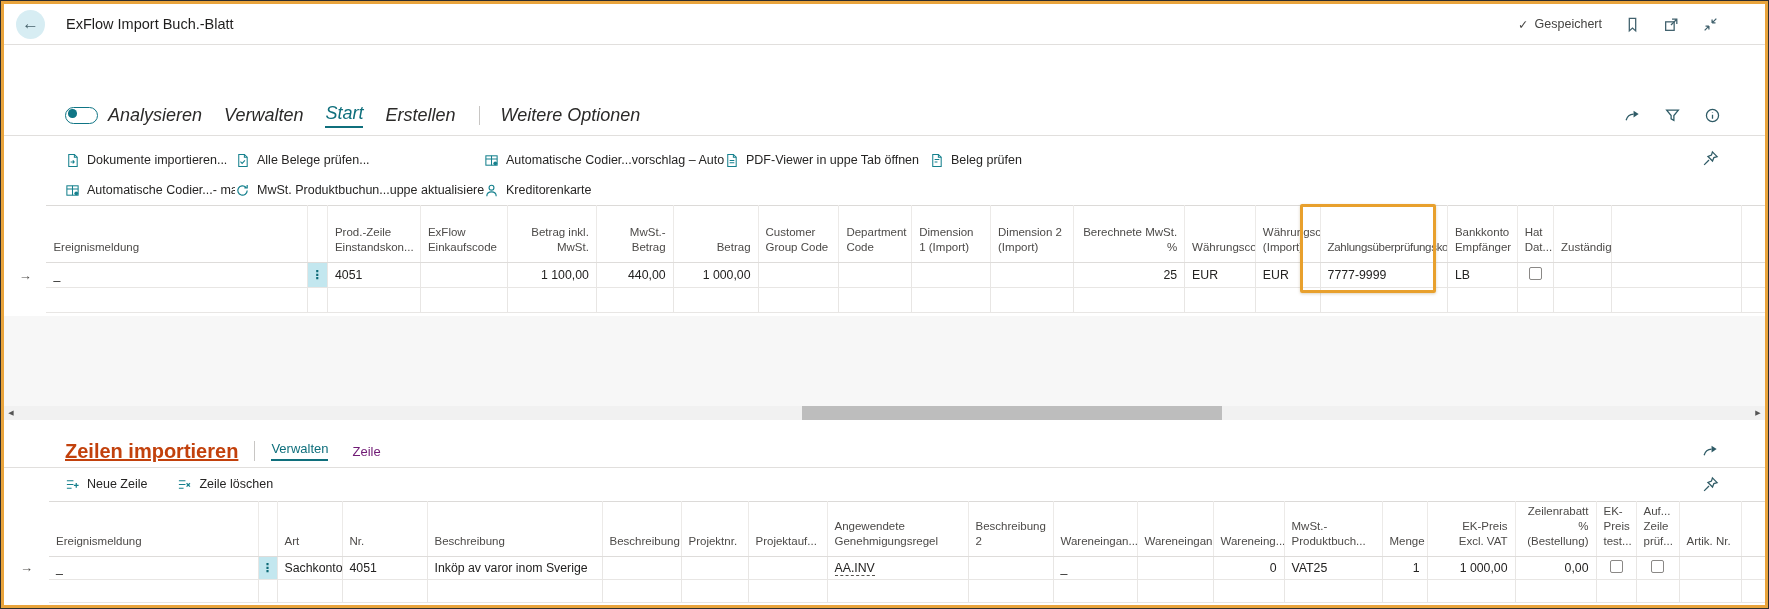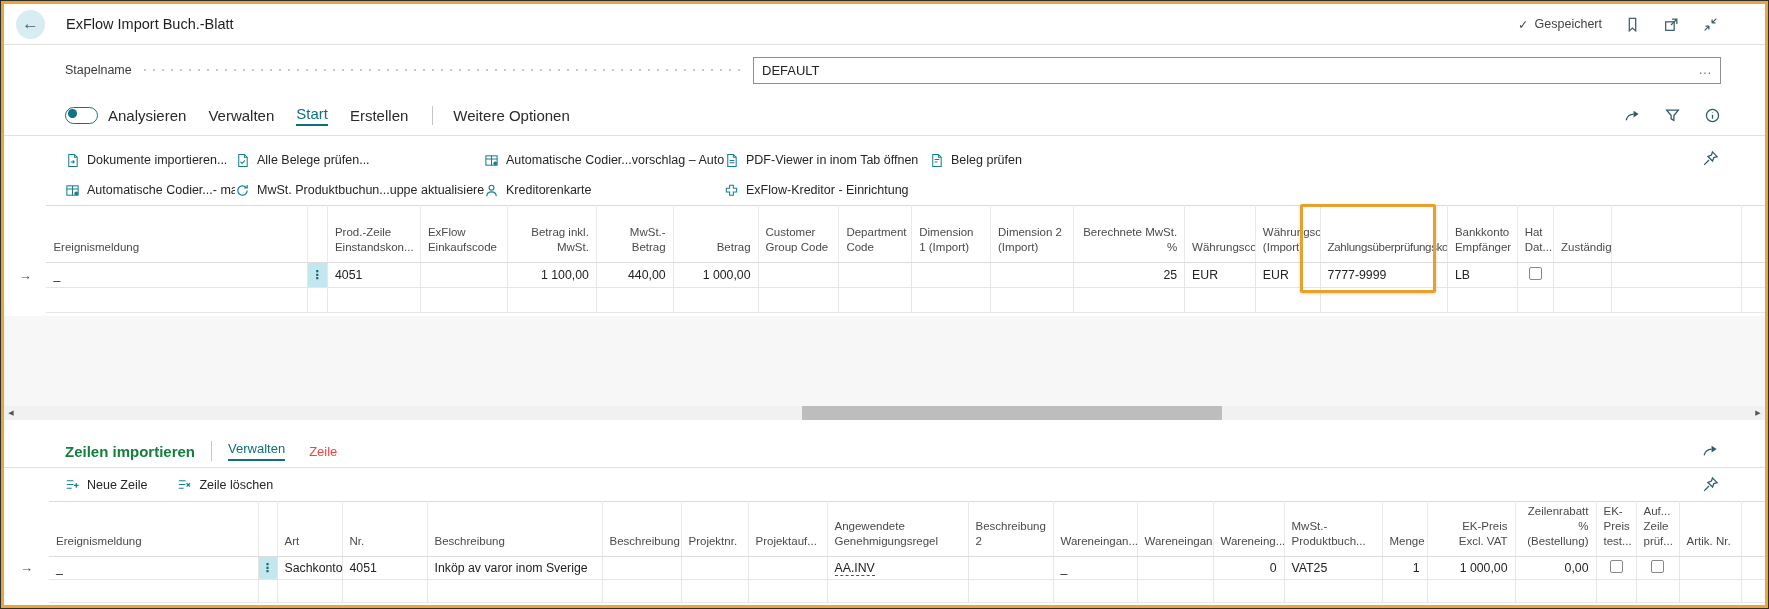--- a/index.html
+++ b/index.html
@@ -27,21 +27,21 @@
   .stapel-input{width:968px;height:27px;box-sizing:border-box;border:1px solid #8f8f8f;background:#fff;
     display:flex;align-items:center;padding:0 8px;flex:none;}
   .stapel-value{font-size:13px;color:#242322;flex:1;}
   .stapel-more{font-size:12px;color:#6d6b69;cursor:pointer;letter-spacing:1px;}
 
   
   .toolbar-row{position:absolute;top:91px;left:0;right:0;height:40px;display:flex;align-items:center;
     padding:0 44px 0 61px;box-sizing:border-box;}
   .toggle{width:31px;height:15px;border:1.5px solid #0f7585;border-radius:9px;position:relative;flex:none;cursor:pointer;background:#fff;}
   .knob{position:absolute;left:2px;top:1.8px;width:8.5px;height:8.5px;border-radius:50%;background:#0f7585;}
-  .menu-item{font-size:15px;color:#2b2a29;margin-left:22px;cursor:pointer;}
+  .menu-item{font-size:18px;color:#2b2a29;margin-left:22px;cursor:pointer;font-style:italic;}
   .menu-item.active{color:#0f6f7c;border-bottom:2px solid #0f6f7c;padding-bottom:2px;}
   .vdiv{width:1px;height:19px;background:#c8c6c4;margin:0 10px 0 24px;}
   .toolbar-right{margin-left:auto;display:flex;align-items:center;gap:23px;}
   .ticon{width:17px;height:17px;color:#2f5b66;cursor:pointer;}
   .ticon svg{width:100%;height:100%;}
 
   
   .actions-panel{position:absolute;top:131px;left:0;right:0;height:70px;border-top:1px solid #e1dfdd;
     box-sizing:border-box;padding:9px 60px 0 61px;display:grid;
     grid-template-columns:170px 249px 240px 205px auto;grid-auto-rows:30px;align-items:center;}
@@ -76,28 +76,28 @@
   
   .hscroll{position:absolute;top:402px;left:0;right:0;height:14px;background:#f1f1f1;}
   .hscroll .thumb{position:absolute;left:798px;width:420px;top:0;height:14px;background:#bdbdbd;cursor:pointer;}
   .scroll-arrow{position:absolute;top:0;width:14px;height:14px;display:flex;align-items:center;justify-content:center;
     font-size:7px;color:#555;cursor:pointer;}
   .scroll-arrow.left{left:0;} .scroll-arrow.right{right:0;}
 
   
   .lines-head{position:absolute;top:430px;left:0;right:0;height:34px;display:flex;align-items:center;
     padding:0 44px 0 61px;box-sizing:border-box;}
-  .lines-title{font-size:15px;font-weight:700;color:#15803d;}
+  .lines-title{font-size:20px;font-weight:700;color:#c2410c;text-decoration:underline;}
   .lines-vdiv{width:1px;height:20px;background:#c8c6c4;margin:0 16px;}
-  .tab{font-size:13px;color:#ef4444;margin-right:24px;cursor:pointer;}
+  .tab{font-size:13px;color:#701a75;margin-right:24px;cursor:pointer;}
   .tab.active{color:#0f6f7c;border-bottom:2px solid #0f6f7c;padding-bottom:3px;}
   .lines-div{position:absolute;top:463px;left:0;right:0;border-top:1px solid #e1dfdd;}
   .lines-buttons{position:absolute;top:464px;left:0;right:0;height:33px;display:flex;align-items:center;
     padding-left:61px;gap:30px;box-sizing:border-box;}
-  .lbutton{display:flex;align-items:center;gap:7px;font-size:12.5px;color:#262524;cursor:pointer;}
+  .lbutton{display:flex;gap:7px;font-size:12.5px;color:#262524;cursor:pointer;}
   #grid2{position:absolute;top:497px;left:0;}
   #grid2 th{height:50px;box-sizing:border-box;}
   #grid2 tbody td{height:23px;box-sizing:border-box;}
 </style>
 </head>
 <body>
 
 <div class="frame">
 <div class="inner">
 
@@ -123,28 +123,20 @@
             </svg>
       </span>
       <span class="hicon">
         <svg viewBox="0 0 16 16" fill="none" stroke="currentColor" stroke-width="1.2">
               <path d="M13.5 2.5 9.5 6.5m0 0h3.2m-3.2 0V3.3M2.5 13.5l4-4m0 0H3.3m3.2 0v3.2"></path>
             </svg>
       </span>
     </div>
   </div>
 
-  <div class="stapel-row">
-    <span class="stapel-label">Stapelname</span>
-    <span class="leader"></span>
-    <div class="stapel-input">
-      <span class="stapel-value">DEFAULT</span>
-      <span class="stapel-more">...</span>
-    </div>
-  </div>
 
   <div class="toolbar-row">
     <div class="toggle">
           <div class="knob"></div>
         </div>
     <span class="menu-item" style="margin-left:10px">Analysieren</span>
     <span class="menu-item">Verwalten</span>
     <span class="menu-item active">Start</span>
     <span class="menu-item">Erstellen</span>
     <span class="vdiv"></span>
@@ -191,21 +183,21 @@
               <path d="M2 6.5h12M8 3v10"></path>
               <circle cx="12" cy="11" r="2" fill="currentColor" stroke="none"></circle>
             </svg></span>
       <span>Automatische Codier...vorschlag – Autom.</span>
     </div>
     <div class="action">
       <span class="aicon"><svg viewBox="0 0 16 16" fill="none" stroke="currentColor" stroke-width="1.1">
               <path d="M4 1.5h6l3 3v10H4z"></path>
               <path d="M10 1.5v3h3M6 8h5M6 10.5h5"></path>
             </svg></span>
-      <span>PDF-Viewer in inom Tab öffnen</span>
+      <span>PDF-Viewer in uppe Tab öffnen</span>
     </div>
     <div class="action">
       <span class="aicon"><svg viewBox="0 0 16 16" fill="none" stroke="currentColor" stroke-width="1.1">
               <path d="M4 1.5h6l3 3v10H4z"></path>
               <path d="M10 1.5v3h3M6 7h5M6 9.5h3"></path>
             </svg></span>
       <span>Beleg prüfen</span>
     </div>
     <div class="action">
       <span class="aicon"><svg viewBox="0 0 16 16" fill="none" stroke="currentColor" stroke-width="1.1">
@@ -220,26 +212,20 @@
               <path d="M13 8a5 5 0 1 1-1.4-3.5M13 2.2v3h-3"></path>
             </svg></span>
       <span>MwSt. Produktbuchun...uppe aktualisieren</span>
     </div>
     <div class="action">
       <span class="aicon"><svg viewBox="0 0 16 16" fill="none" stroke="currentColor" stroke-width="1.2">
               <circle cx="8" cy="5" r="2.6"></circle>
               <path d="M3 14c0-3 2.2-4.5 5-4.5s5 1.5 5 4.5"></path>
             </svg></span>
       <span>Kreditorenkarte</span>
-    </div>
-    <div class="action">
-      <span class="aicon"><svg viewBox="0 0 16 16" fill="none" stroke="currentColor" stroke-width="1.1">
-              <path d="M6 2.5h4v3h3.5v4H10v3.5H6V9.5H2.5v-4H6z"></path>
-            </svg></span>
-      <span>ExFlow-Kreditor - Einrichtung</span>
     </div>
   </div>
   <span class="ticon pin-top">
     <svg viewBox="0 0 16 16" fill="none" stroke="currentColor" stroke-width="1.2">
           <path d="M9.8 1.8 14.2 6.2l-3 .9-1.3 3.3-4.3-4.3 3.3-1.3z"></path>
           <path d="M6.6 9.4 2 14"></path>
         </svg>
   </span>
 
   <table class="grid" id="grid1" style="width:1766px">

